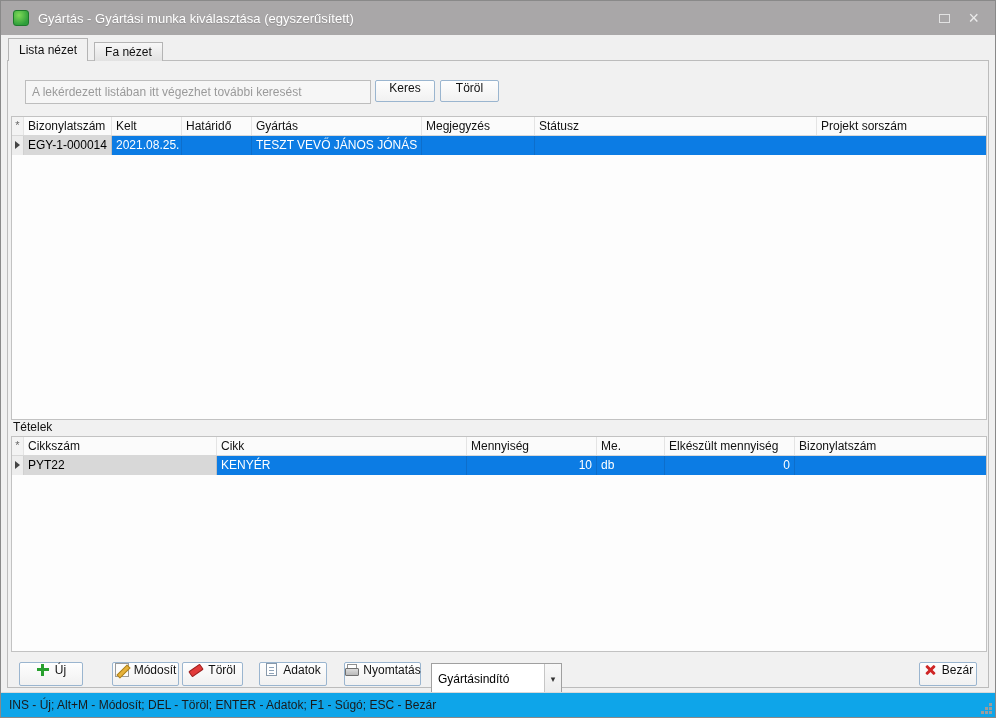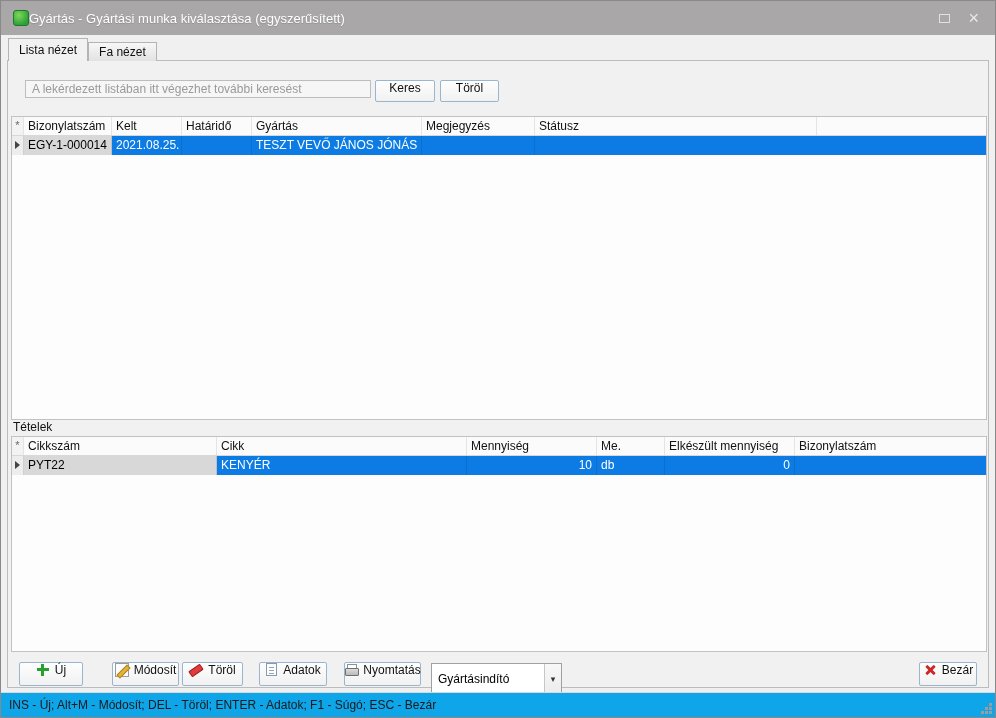--- a/index.html
+++ b/index.html
@@ -5,36 +5,36 @@
   * { box-sizing: border-box; margin: 0; padding: 0; }
   html, body { width: 996px; height: 718px; overflow: hidden; }
   body { font-family: "Liberation Sans", sans-serif; font-size: 12px; background: #e8e8e8; }
 
   .window { position: absolute; inset: 0; background: #f0f0f0; border: 1px solid #898989; }
 
   
   .titlebar { position: absolute; left: 0; top: 0; right: 0; height: 34px; background: #a9a7a8; display: flex; align-items: center; }
   .app-icon { width: 16px; height: 16px; margin-left: 12px; border-radius: 3px;
               background: radial-gradient(circle at 35% 30%, #7ed957, #2e9e3a 75%); border: 1px solid #1d7a2a; flex: 0 0 auto; }
-  .title-text { color: #fff; font-size: 13px; white-space: nowrap; text-shadow: 0 1px 1px rgba(0,0,0,.15); }
+  .title-text { color: #fff; font-size: 13px; margin-left: 9px; white-space: nowrap; text-shadow: 0 1px 1px rgba(0,0,0,.15); }
   .tb-controls { margin-left: auto; display: flex; align-items: center; gap: 18px; margin-right: 16px; }
   .tb-max { width: 11px; height: 9px; border: 1px solid #ececec; opacity: .85; }
   .tb-close { color: #f2f2f2; font-size: 18px; line-height: 1; opacity: .9; }
 
   
   .tabs { position: absolute; left: 7px; top: 37px; height: 23px; display: flex; align-items: flex-end; z-index: 3; }
   .tab { border: 1px solid #b4b4b4; border-bottom: none; padding: 0 10px; display: flex; align-items: center; white-space: nowrap; color: #111; }
   .tab.active { height: 23px; background: #f1f1f1; z-index: 4; }
-  .tab.inactive { height: 19px; background: linear-gradient(#f7f7f7, #e2e2e2); margin-left: 0; }
+  .tab.inactive { height: 19px; background: linear-gradient(#f7f7f7, #e2e2e2); margin-left: 6px; }
 
   
   .tabpage { position: absolute; left: 6px; right: 6px; top: 59px; height: 628px; background: #f1f1f1; border: 1px solid #bcbcbc; }
 
   
-  .search-input { position: absolute; left: 17px; top: 19px; width: 346px; height: 18px; border: 1px solid #bdbdbd;
+  .search-input { position: absolute; left: 17px; top: 19px; width: 346px; height: 24px; border: 1px solid #bdbdbd;
                   background: #f6f6f6; padding: 0 6px; font: inherit; color: #444; }
   .search-input::placeholder { color: #9a9a9a; }
 
   .btn { position: absolute; height: 22px; background: linear-gradient(#fefefe, #f1f1f1); border: 1px solid #9ab5cf;
          border-radius: 2px; display: flex; align-items: flex-start; justify-content: center; gap: 5px; font: inherit; color: #111; cursor: default; }
   #btn-keres { left: 367px; top: 19px; width: 60px; }
   #btn-torol-search { left: 432px; top: 19px; width: 59px; }
 
   
   .grid { position: absolute; background: #fdfdfd; border: 1px solid #c2c2c2; overflow: hidden; }
@@ -141,20 +141,21 @@
 
     <div class="grid" id="grid-orders">
       <div class="grid-header">
         <div class="gh ind w-ind">*</div>
         <div class="gh g1-0">Bizonylatszám</div>
         <div class="gh g1-1">Kelt</div>
         <div class="gh g1-2">Határidő</div>
         <div class="gh g1-3">Gyártás</div>
         <div class="gh g1-4">Megjegyzés</div>
         <div class="gh g1-5">Státusz</div>
+        <div class="gh g1-6">Projekt sorszám</div>
       </div>
       <div class="grid-row">
         <div class="gc ind w-ind"></div>
         <div class="gc first g1-0">EGY-1-000014</div>
         <div class="gc g1-1">2021.08.25.</div>
         <div class="gc g1-2"></div>
         <div class="gc g1-3">TESZT VEVŐ JÁNOS JÓNÁS</div>
         <div class="gc g1-4"></div>
         <div class="gc g1-6"></div>
       </div>

